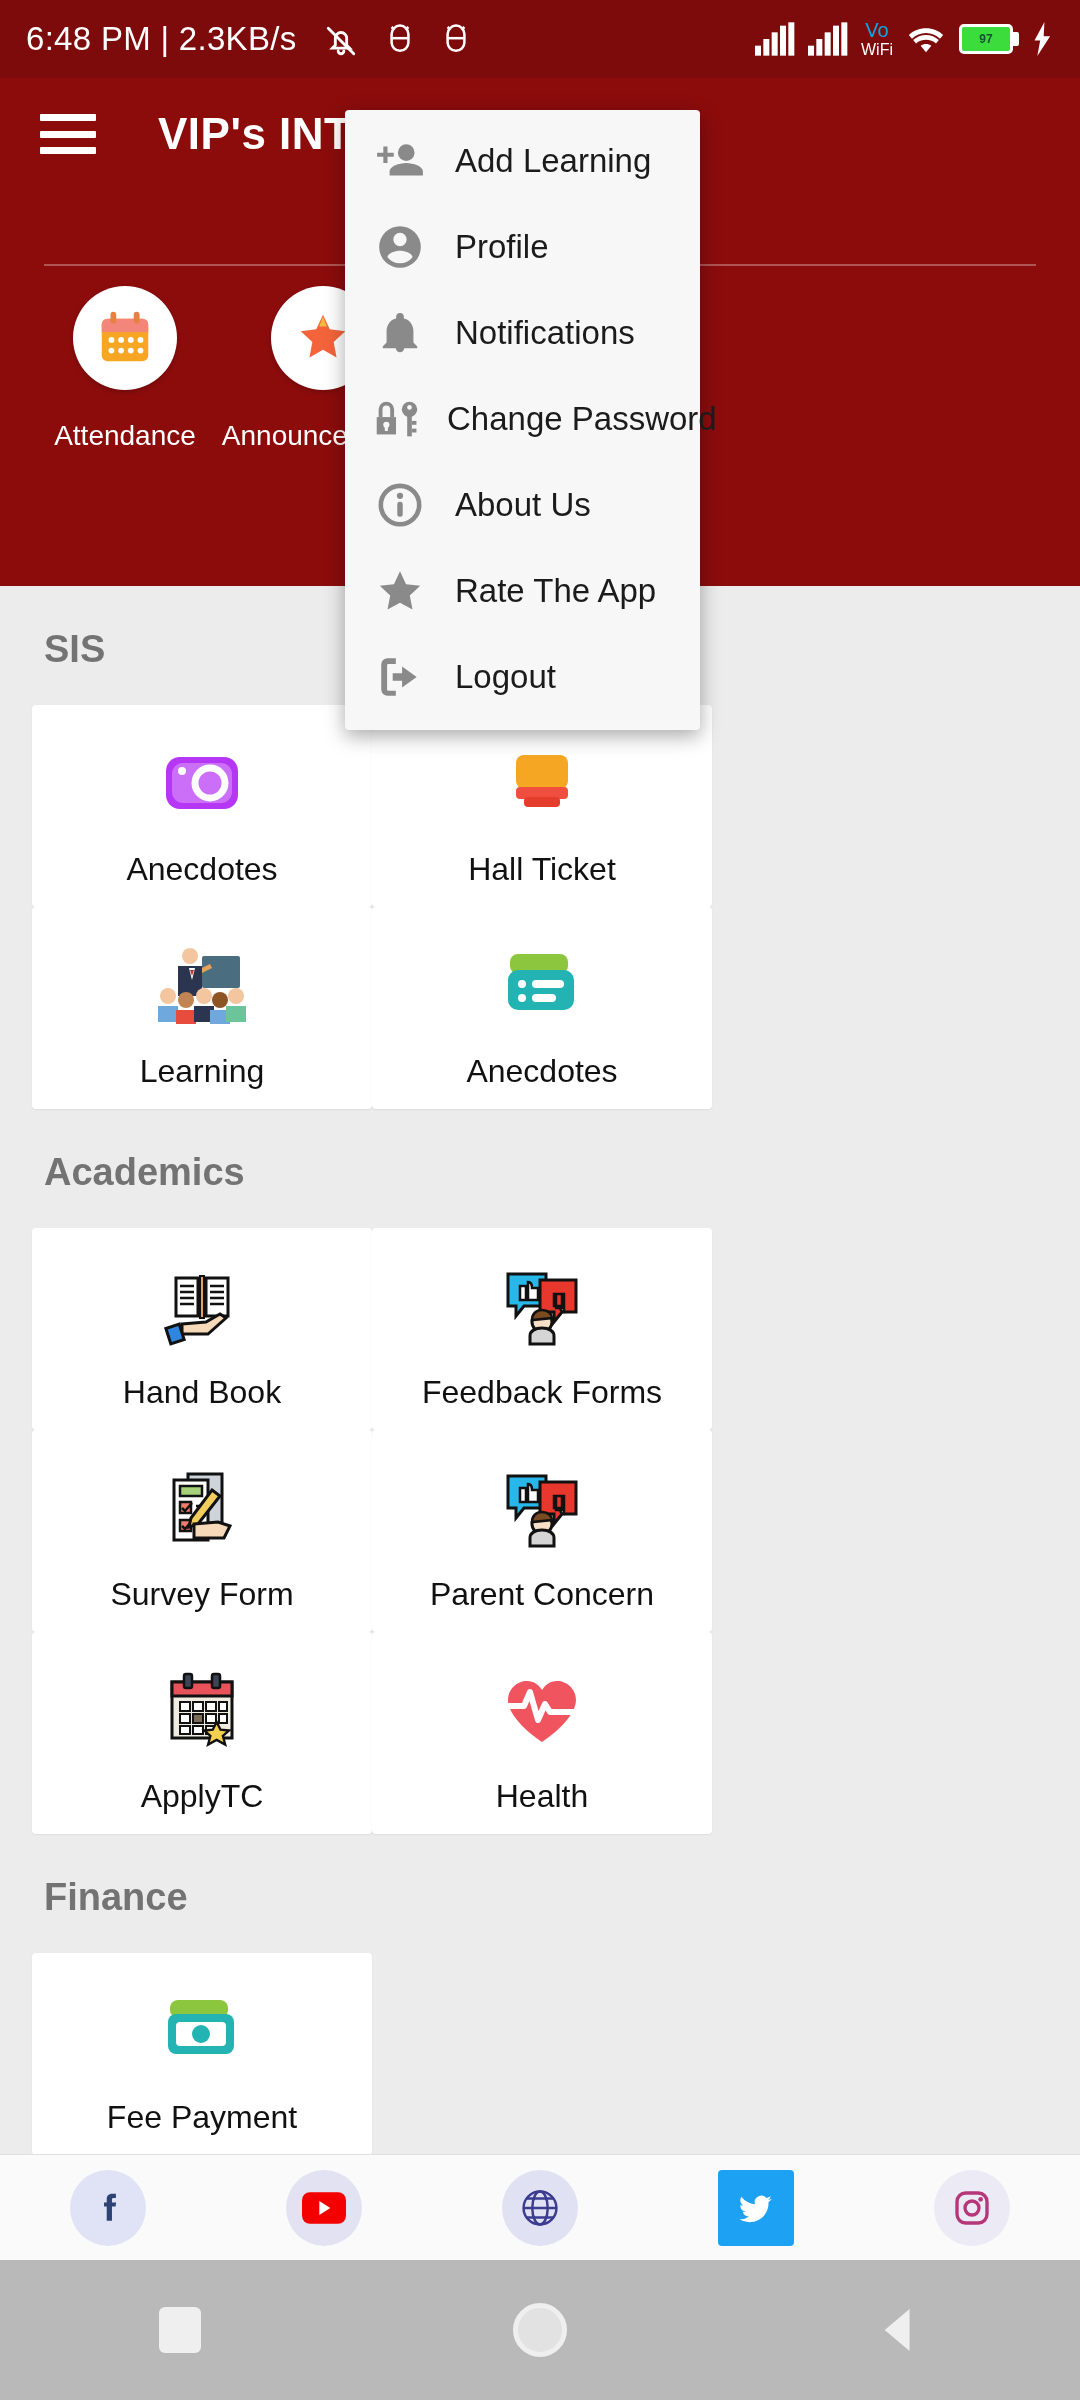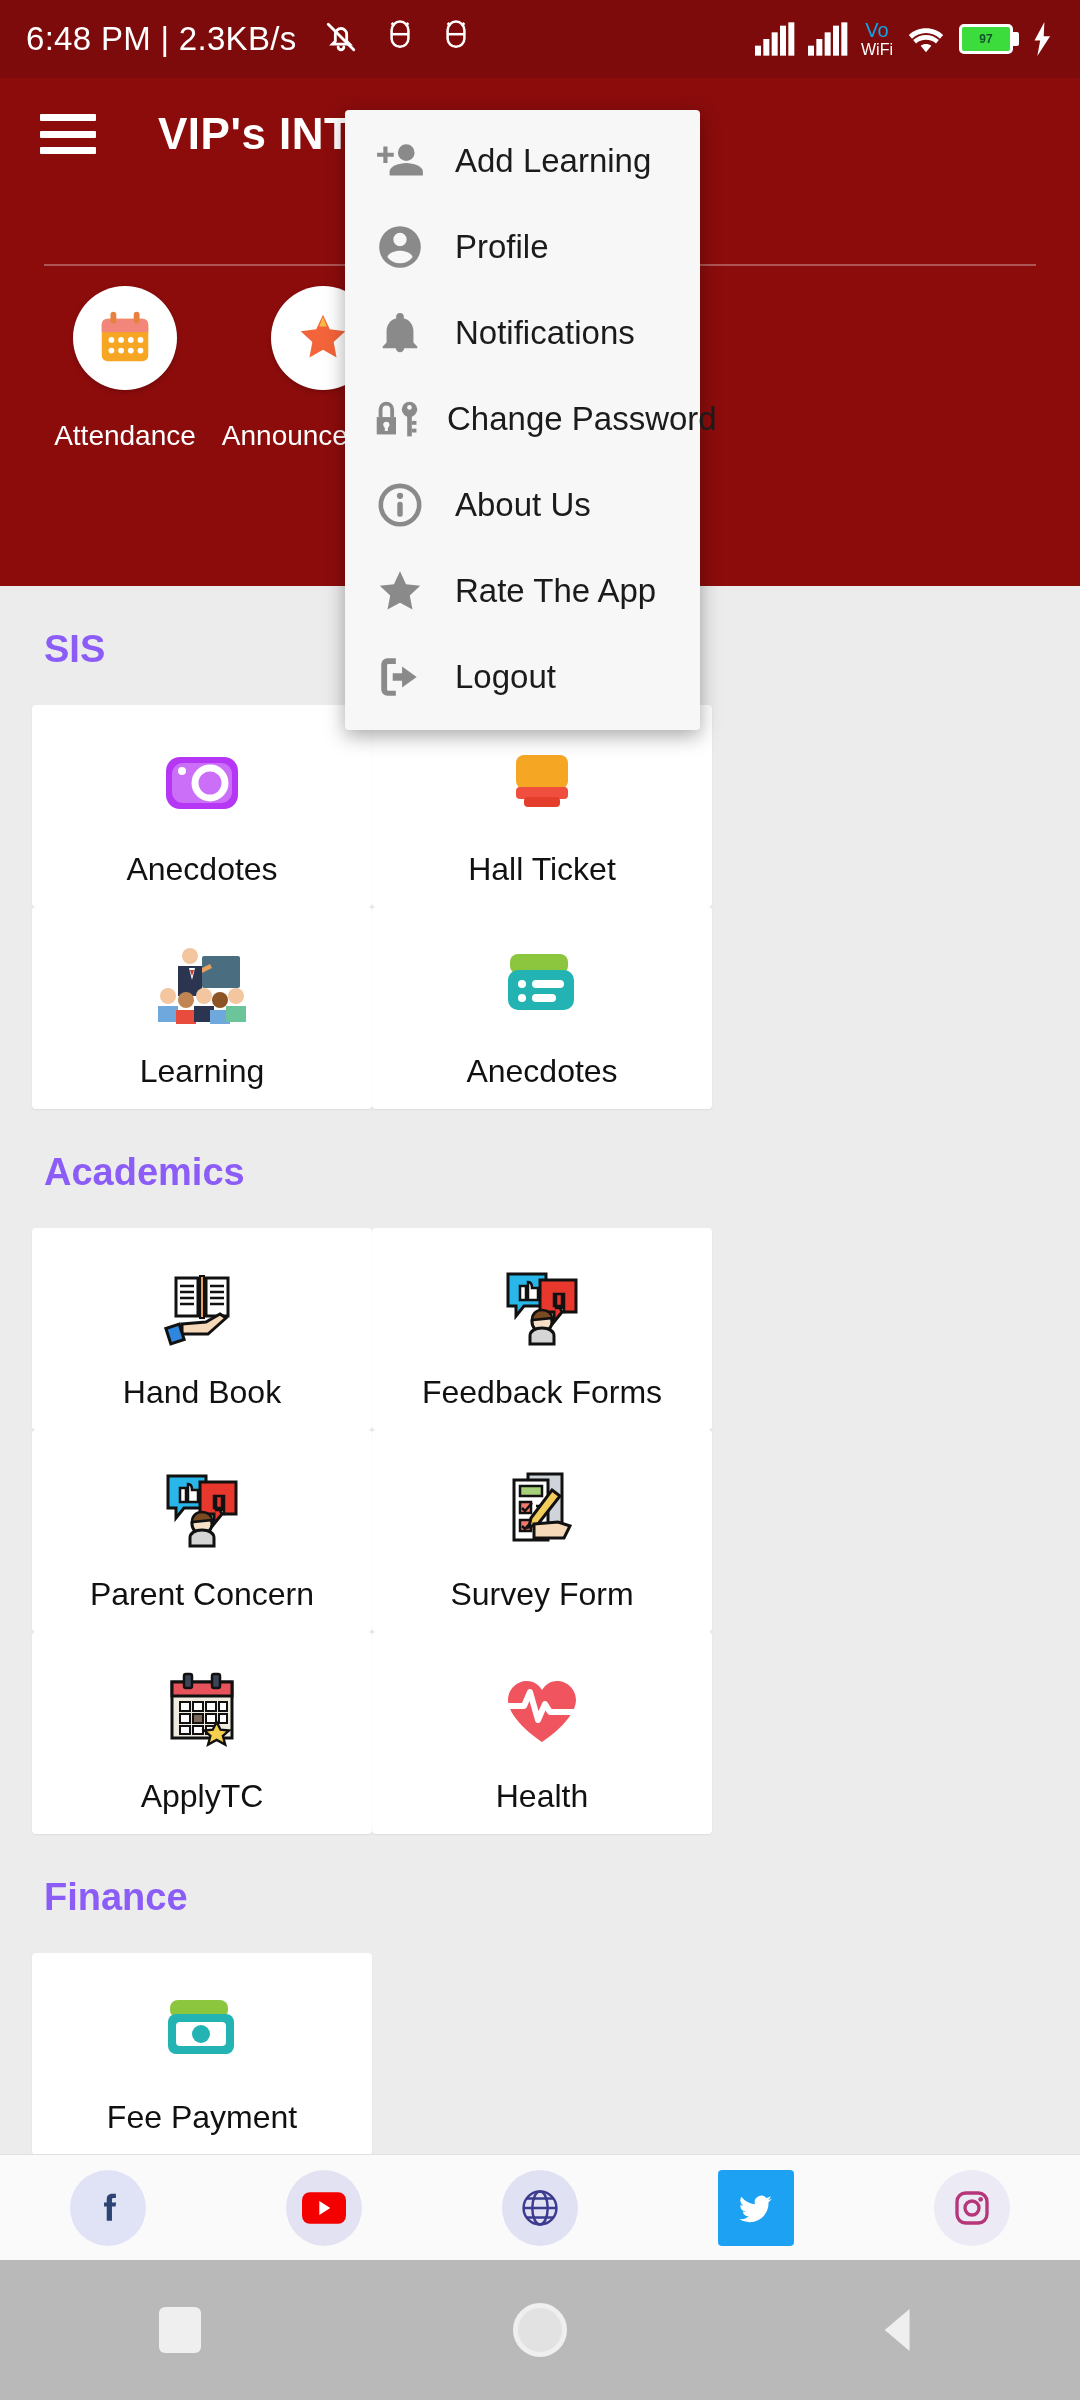--- a/index.html
+++ b/index.html
@@ -11,21 +11,21 @@
     position:relative;
   }
 
   
   .statusbar{
     position:absolute; top:0; left:0; width:1080px; height:78px;
     background:#7d0b0b; color:#fff;
     display:flex; align-items:center; justify-content:space-between;
     padding:0 26px;
   }
-  .sb-left{ display:flex; align-items:flex-start; gap:28px; }
+  .sb-left{ display:flex; align-items:flex-end; gap:28px; }
   .sb-time{ font-size:33px; letter-spacing:.3px; white-space:nowrap; }
   .sb-right{ display:flex; align-items:center; gap:13px; }
   .sb-ico{ display:block; }
 
   
   .header{
     position:absolute; top:78px; left:0; width:1080px; height:508px;
     background:#8c0c0c;
   }
   .appbar{ height:112px; display:flex; align-items:center; padding:0 40px; }
@@ -51,21 +51,21 @@
     box-shadow:0 2px 5px rgba(0,0,0,.2);
   }
   .sc-label{ margin-top:30px; color:#fff; font-size:28px; white-space:nowrap; }
 
   
   .content{
     position:absolute; top:586px; left:0; width:1080px; height:1568px;
     background:#ececec; overflow:hidden;
   }
   .section-title{
-    color:#8b5cf6; font-size:38px; font-weight:bold;
+    color:#737373; font-size:38px; font-weight:bold;
     padding:42px 0 0 44px;
   }
   .grid{
     display:flex; flex-wrap:wrap; 
     padding:34px 32px 0 32px;
   }
   .card{
     width:340px; height:202px; background:#fff; border-radius:4px;
     display:flex; flex-direction:column; align-items:center;
     justify-content:flex-start; padding-top:30px; cursor:pointer;
@@ -335,51 +335,51 @@
           <path d="M38 56c0-6 4-10 10-10s10 4 10 8l-20 2z" fill="#7a4a20" stroke="#111" stroke-width="2.5"></path>
           <path d="M36 80v-8c0-5 5-8 12-8s12 3 12 8v8z" fill="#d5d5d5" stroke="#111" stroke-width="3"></path>
         </svg>
       </div>
       <div class="card-label">Feedback Forms</div>
     </div>
 
     <div class="card">
       <div class="card-icon">
         <svg width="96" height="84" viewBox="0 0 96 84">
+          <path d="M34 8h34v60H34z" fill="#cfd4db" stroke="#111" stroke-width="3"></path>
+          <path d="M20 14h34v60H20z" fill="#fff" stroke="#111" stroke-width="3"></path>
+          <rect x="26" y="20" width="22" height="10" fill="#a6d07a" stroke="#111" stroke-width="2.5"></rect>
+          <g fill="#f2796b" stroke="#111" stroke-width="2.5">
+            <rect x="26" y="36" width="11" height="11"></rect>
+            <rect x="26" y="54" width="11" height="11"></rect>
+          </g>
+          <g stroke="#111" stroke-width="2.5" fill="none">
+            <path d="M28 42l3 3 7-8M28 60l3 3 7-8"></path>
+            <path d="M42 40h12M42 58h8"></path>
+          </g>
+          <path d="M58 24l8 6-22 28-9 3 2-9z" fill="#f2cd5c" stroke="#111" stroke-width="3"></path>
+          <path d="M40 58l24-2 12 4-6 12H40z" fill="#f6d9b8" stroke="#111" stroke-width="3"></path>
+        </svg>
+      </div>
+      <div class="card-label">Survey Form</div>
+    </div>
+
+    <div class="card">
+      <div class="card-icon">
+        <svg width="96" height="84" viewBox="0 0 96 84">
           <path d="M14 10h38v32H30l-8 10V42h-8z" fill="#29b6e8" stroke="#111" stroke-width="3"></path>
           <path d="M46 16h36v32H68l-8 10V48H46z" fill="#e8372c" stroke="#111" stroke-width="3"></path>
           <path d="M26 22h6v14h-6zM34 18c4 0 4 4 4 6h6v12H34z" fill="#fff" stroke="#111" stroke-width="2.5"></path>
           <path d="M62 44h6V30h-6zM70 48c-4 0-4-4-4-6h-6V30h10z" fill="#fff" stroke="#111" stroke-width="2.5"></path>
           <circle cx="48" cy="58" r="10" fill="#f6e0c8" stroke="#111" stroke-width="3"></circle>
           <path d="M38 56c0-6 4-10 10-10s10 4 10 8l-20 2z" fill="#7a4a20" stroke="#111" stroke-width="2.5"></path>
           <path d="M36 80v-8c0-5 5-8 12-8s12 3 12 8v8z" fill="#d5d5d5" stroke="#111" stroke-width="3"></path>
         </svg>
       </div>
       <div class="card-label">Parent Concern</div>
-    </div>
-
-    <div class="card">
-      <div class="card-icon">
-        <svg width="96" height="84" viewBox="0 0 96 84">
-          <path d="M34 8h34v60H34z" fill="#cfd4db" stroke="#111" stroke-width="3"></path>
-          <path d="M20 14h34v60H20z" fill="#fff" stroke="#111" stroke-width="3"></path>
-          <rect x="26" y="20" width="22" height="10" fill="#a6d07a" stroke="#111" stroke-width="2.5"></rect>
-          <g fill="#f2796b" stroke="#111" stroke-width="2.5">
-            <rect x="26" y="36" width="11" height="11"></rect>
-            <rect x="26" y="54" width="11" height="11"></rect>
-          </g>
-          <g stroke="#111" stroke-width="2.5" fill="none">
-            <path d="M28 42l3 3 7-8M28 60l3 3 7-8"></path>
-            <path d="M42 40h12M42 58h8"></path>
-          </g>
-          <path d="M58 24l8 6-22 28-9 3 2-9z" fill="#f2cd5c" stroke="#111" stroke-width="3"></path>
-          <path d="M40 58l24-2 12 4-6 12H40z" fill="#f6d9b8" stroke="#111" stroke-width="3"></path>
-        </svg>
-      </div>
-      <div class="card-label">Survey Form</div>
     </div>
 
     <div class="card">
       <div class="card-icon">
         <svg width="96" height="84" viewBox="0 0 96 84">
           <rect x="18" y="14" width="60" height="56" fill="#f0ece0" stroke="#111" stroke-width="3"></rect>
           <rect x="18" y="14" width="60" height="14" fill="#e8535b" stroke="#111" stroke-width="3"></rect>
           <rect x="30" y="6" width="8" height="14" rx="2" fill="#3c4456" stroke="#111" stroke-width="2.5"></rect>
           <rect x="58" y="6" width="8" height="14" rx="2" fill="#3c4456" stroke="#111" stroke-width="2.5"></rect>
           <g fill="#fff" stroke="#111" stroke-width="2">

